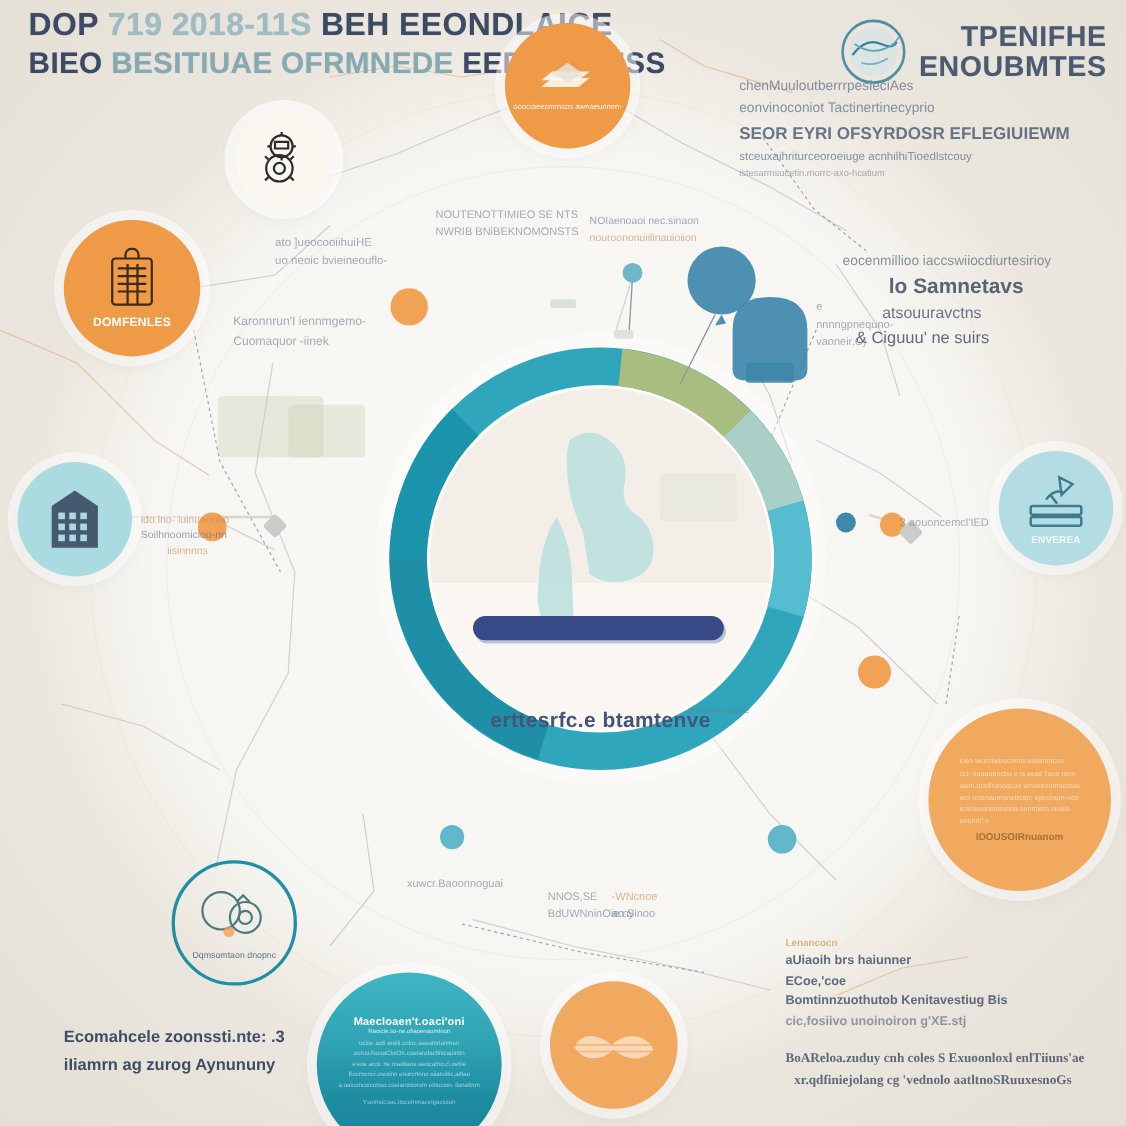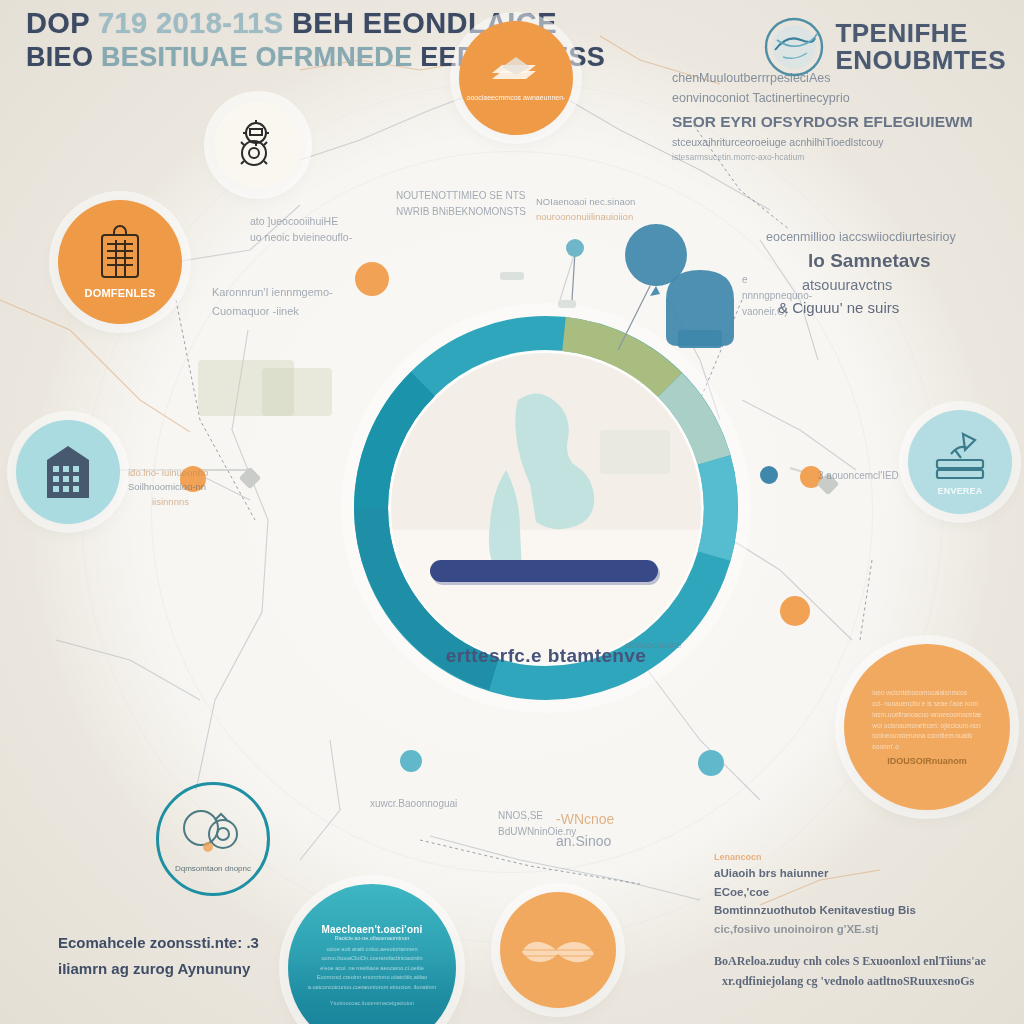--- a/index.html
+++ b/index.html
@@ -36,21 +36,21 @@
   }
   .title-l1 .ghost{color:#9dbcc4;}
   .title-l2{
     font-size:27px;font-weight:bold;letter-spacing:.3px;
     color:#3d4a63;line-height:1.18;margin-top:2px;
     text-shadow:0 0 1px rgba(120,140,160,.45);
   }
   .title-l2 .ghost{color:#86a9b2;}
 
   
-  .brand{position:absolute;right:18px;top:16px;display:flex;align-items:center;gap:10px;}
+  .brand{position:absolute;right:18px;top:16px;display:flex;align-items:center;gap:10px;text-align:right;}
   .brand-mark{width:62px;height:62px;flex:0 0 auto;}
   .brand-text{
     font-size:26px;font-weight:bold;line-height:1.02;color:#4b5a70;
     letter-spacing:.5px;text-shadow:0 0 1px rgba(140,160,175,.5);
   }
 
   
   .para{position:absolute;color:#6d7b8d;}
   .para .ln{display:block;white-space:nowrap;}
   .blur-1{filter:blur(.35px);opacity:.82;}
@@ -406,21 +406,21 @@
 
   <div class="para blur-2" style="left:370px;top:798px;font-size:10px;">
     <span class="ln">xuwcr.Baoonnoguai</span>
   </div>
 
   <div class="para blur-2" style="left:498px;top:808px;font-size:10px;line-height:1.6;">
     <span class="ln">NNOS,SE</span>
     <span class="ln">BdUWNninOie.ny</span>
   </div>
 
-  <div class="para blur-2" style="left:556px;top:808px;font-size:14px;line-height:1.6;color:#d08a44;">
+  <div class="para blur-2" style="left:556px;top:808px;font-size:10px;line-height:1.6;color:#d08a44;">
     <span class="ln">-WNcnoe</span>
     <span class="ln" style="color:#66748a;">an.Sinoo</span>
   </div>
 
   <div class="para blur-2" style="left:625px;top:640px;font-size:9px;">
     <span class="ln">oinaoocnaone</span>
   </div>
 
   <div class="cap" style="left:58px;top:930px;font-size:15px;line-height:1.7;">
     <span class="ln">Ecomahcele zoonssti.nte: .3</span>

